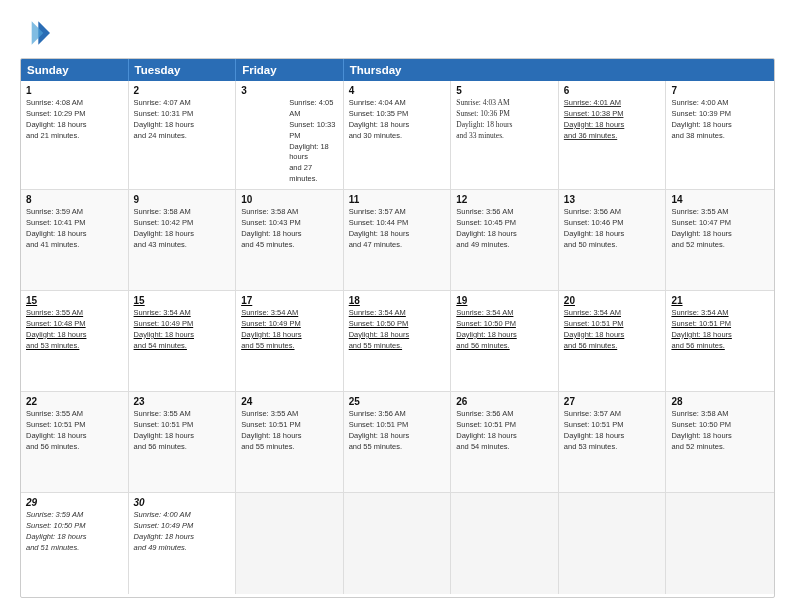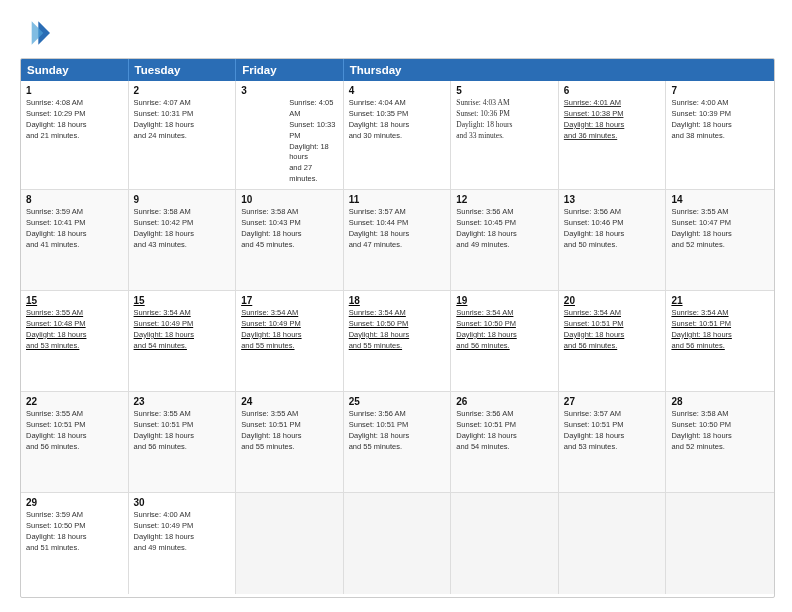--- a/index.html
+++ b/index.html
@@ -335,21 +335,21 @@
 and 53 minutes.</div>
           </div>
           <div class="cal-cell shade">
             <span class="day-num">28</span>
             <div class="cell-text" style="white-space: pre-line;">Sunrise: 3:58 AM
 Sunset: 10:50 PM
 Daylight: 18 hours
 and 52 minutes.</div>
           </div>
         </div>
-        <div class="cal-row" style="min-height: 101px;">
+        <div class="cal-row" style="min-height: 101px; font-style: italic;">
           <div class="cal-cell">
             <span class="day-num">29</span>
             <div class="cell-text" style="white-space: pre-line;">Sunrise: 3:59 AM
 Sunset: 10:50 PM
 Daylight: 18 hours
 and 51 minutes.</div>
           </div>
           <div class="cal-cell">
             <span class="day-num">30</span>
             <div class="cell-text" style="white-space: pre-line;">Sunrise: 4:00 AM

